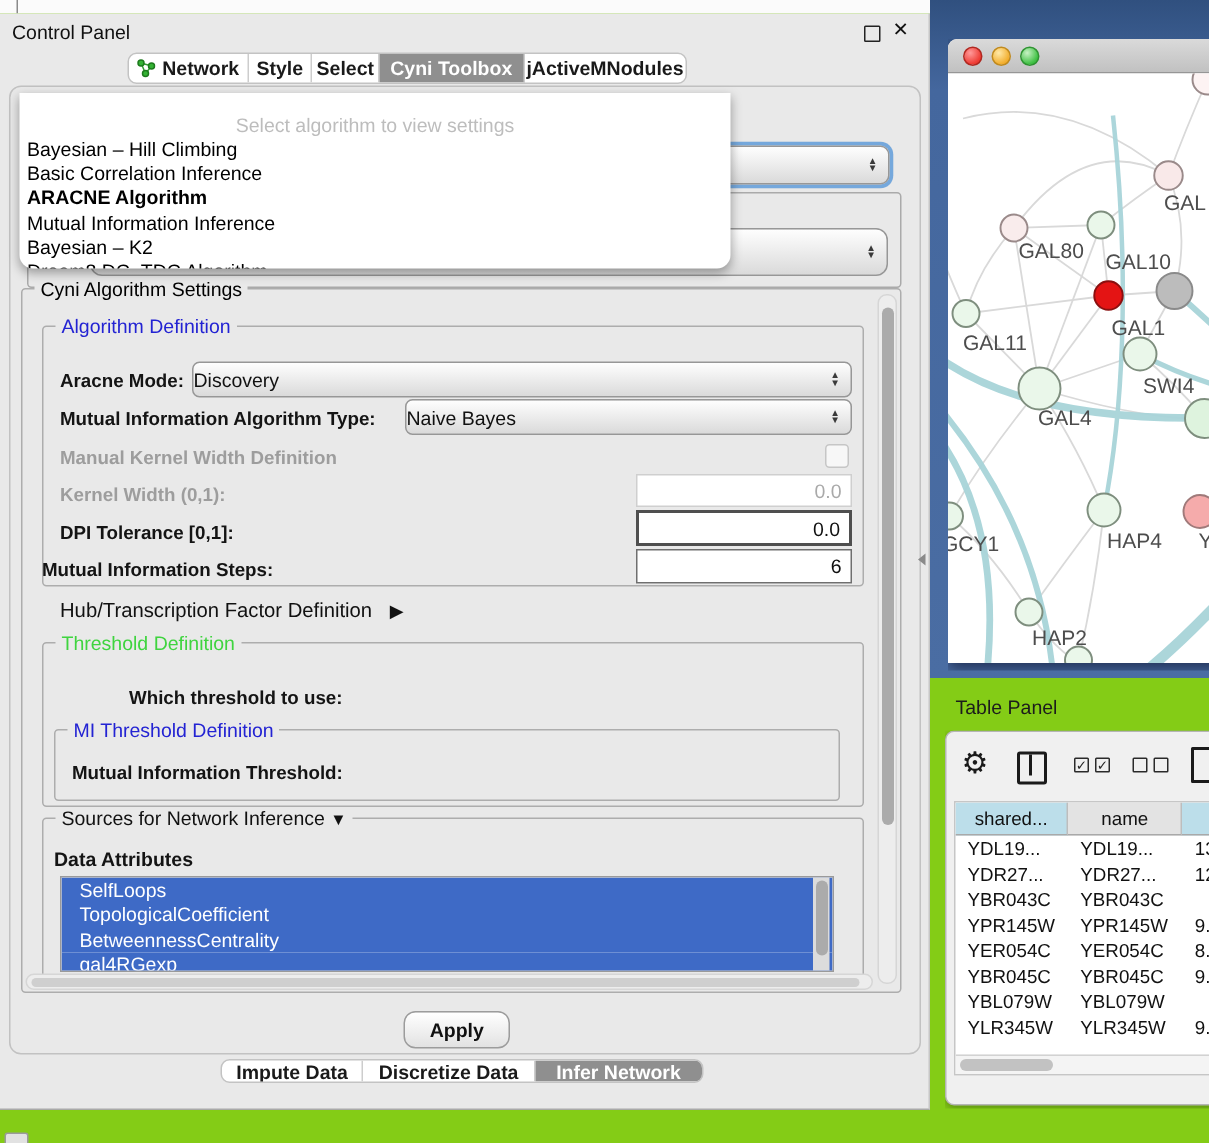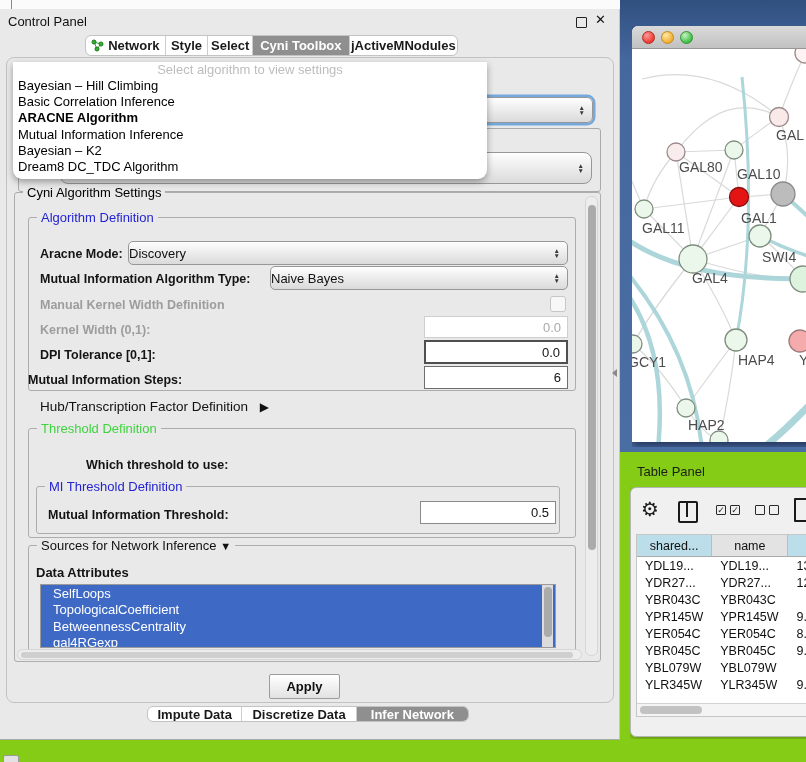--- a/index.html
+++ b/index.html
@@ -33,42 +33,42 @@
 
   
   .bg-group{left:18px;top:119px;width:583px;height:64px;border:1px solid #aaa;border-radius:3px;box-sizing:border-box;}
   .combo{border:1px solid #979797;border-radius:5px;background:linear-gradient(#fefefe,#dadada);display:flex;align-items:center;font-size:13px;color:#111;box-sizing:border-box;}
   .combo .arr{position:absolute;right:7px;top:50%;transform:translateY(-50%);display:flex;flex-direction:column;font-size:6.5px;line-height:5px;color:#3a3a3a;}
   .bg-combo-top{left:30px;top:88px;width:563px;height:26px;border-radius:6px;box-shadow:0 0 0 2.5px rgba(96,156,217,.85);}
   .bg-combo-bot{left:60px;top:143px;width:532px;height:32px;border-radius:8px;color:#9a9a9a;padding-left:28px;}
 
   
   .popup{left:13px;top:53px;width:474px;height:117px;background:#fff;border-radius:0 0 9px 9px;box-shadow:0 3px 7px rgba(0,0,0,.35);z-index:30;overflow:hidden;}
-  .popup .ph{height:16px;text-align:center;font-size:13px;color:#bdbdbd;padding-top:0;}
+  .popup .ph{height:16px;text-align:center;font-size:13px;color:#bdbdbd;padding-top:14px;}
   .popup .it{height:16.2px;font-size:13px;color:#000;padding-left:5px;white-space:nowrap;}
   .popup .it.bold{font-weight:bold;}
 
   
   .fieldset{border:1px solid #adadad;border-radius:3px;box-sizing:border-box;}
   .legend{position:absolute;top:-8px;left:8px;background:#e9e9e9;padding:0 4px;font-size:13px;line-height:15px;white-space:nowrap;}
   .legend.blue{color:#2323d3;}
   .legend.green{color:#3fd43f;}
   .lbl{font-size:12.5px;font-weight:bold;color:#141414;white-space:nowrap;}
   .lbl.dis{color:#9d9d9d;}
   .tfield{background:#fff;display:flex;align-items:center;justify-content:flex-end;padding-right:6px;font-size:13px;color:#111;box-sizing:border-box;}
 
   
   .sb-track{background:#ededed;border:1px solid #d6d6d6;border-radius:6px;box-sizing:border-box;}
   .sb-thumb{background:#ababab;border-radius:5px;}
 
   
   .listbox{background:#fff;border:1px solid #9a9a9a;overflow:hidden;box-sizing:border-box;}
   .listbox .li{height:16.5px;background:#3e6ac6;color:#fff;font-size:13px;padding-left:12px;display:flex;align-items:center;}
 
-  .applybtn{left:269px;top:665px;width:69px;height:23px;border:1px solid #9c9c9c;border-radius:2px;background:linear-gradient(#ffffff,#e2e2e2);display:flex;align-items:center;justify-content:center;font-size:13px;font-weight:600;color:#111;}
+  .applybtn{left:269px;top:665px;width:69px;height:23px;border:1px solid #9c9c9c;border-radius:8px;background:linear-gradient(#ffffff,#e2e2e2);display:flex;align-items:center;justify-content:center;font-size:13px;font-weight:600;color:#111;}
 
   
   .netclip{left:632px;top:8px;width:206px;height:421px;overflow:hidden;margin-top:18px;}
   .netwin{position:absolute;left:0;top:0;width:210px;height:416px;background:#fff;border-radius:6px 6px 0 0;box-shadow:0 4px 10px rgba(0,0,25,.55);}
   .net-titlebar{position:absolute;left:0;top:0;width:100%;height:23px;background:linear-gradient(#dadada,#c1c1c1);border-bottom:1px solid #969696;border-radius:6px 6px 0 0;box-sizing:border-box;}
   .tl{position:absolute;top:5px;width:13px;height:13px;border-radius:50%;box-sizing:border-box;}
   .tl.red{left:10px;background:radial-gradient(circle at 35% 30%,#ff9a9a,#ee3b33 70%);border:1px solid #b02820;}
   .tl.yel{left:29px;background:radial-gradient(circle at 35% 30%,#ffe9a8,#f2ae2e 70%);border:1px solid #c08a1e;}
   .tl.grn{left:48px;background:radial-gradient(circle at 35% 30%,#c7f2c4,#3fc043 70%);border:1px solid #2f9432;}
   .netcontent{position:absolute;left:0;top:23px;width:210px;height:393px;}
@@ -208,21 +208,20 @@
     </div>
 
     <div class="abs fieldset" style="left:28px;top:419px;width:548px;height:110px">
       <span class="legend green">Threshold Definition</span>
     </div>
     <div class="abs lbl" style="left:86px;top:449px">Which threshold to use:</div>
     <div class="abs fieldset" style="left:36px;top:477px;width:524px;height:48px">
       <span class="legend blue">MI Threshold Definition</span>
     </div>
     <div class="abs lbl" style="left:48px;top:499px">Mutual Information Threshold:</div>
-    <div class="abs tfield" style="left:420px;top:492px;width:136px;height:23px;border:1.5px solid #8a8a8a">0.5</div>
 
     <div class="abs fieldset" style="left:28px;top:536px;width:548px;height:112px">
       <span class="legend" style="color:#111">
         <span>Sources for Network Inference</span>
         <span style="font-size:11px">▼</span>
       </span>
     </div>
     <div class="abs lbl" style="left:36px;top:556px;font-size:13px">Data Attributes</div>
     <div class="abs listbox" style="left:40px;top:575px;width:516px;height:64px">
       <div class="li">SelfLoops</div>

